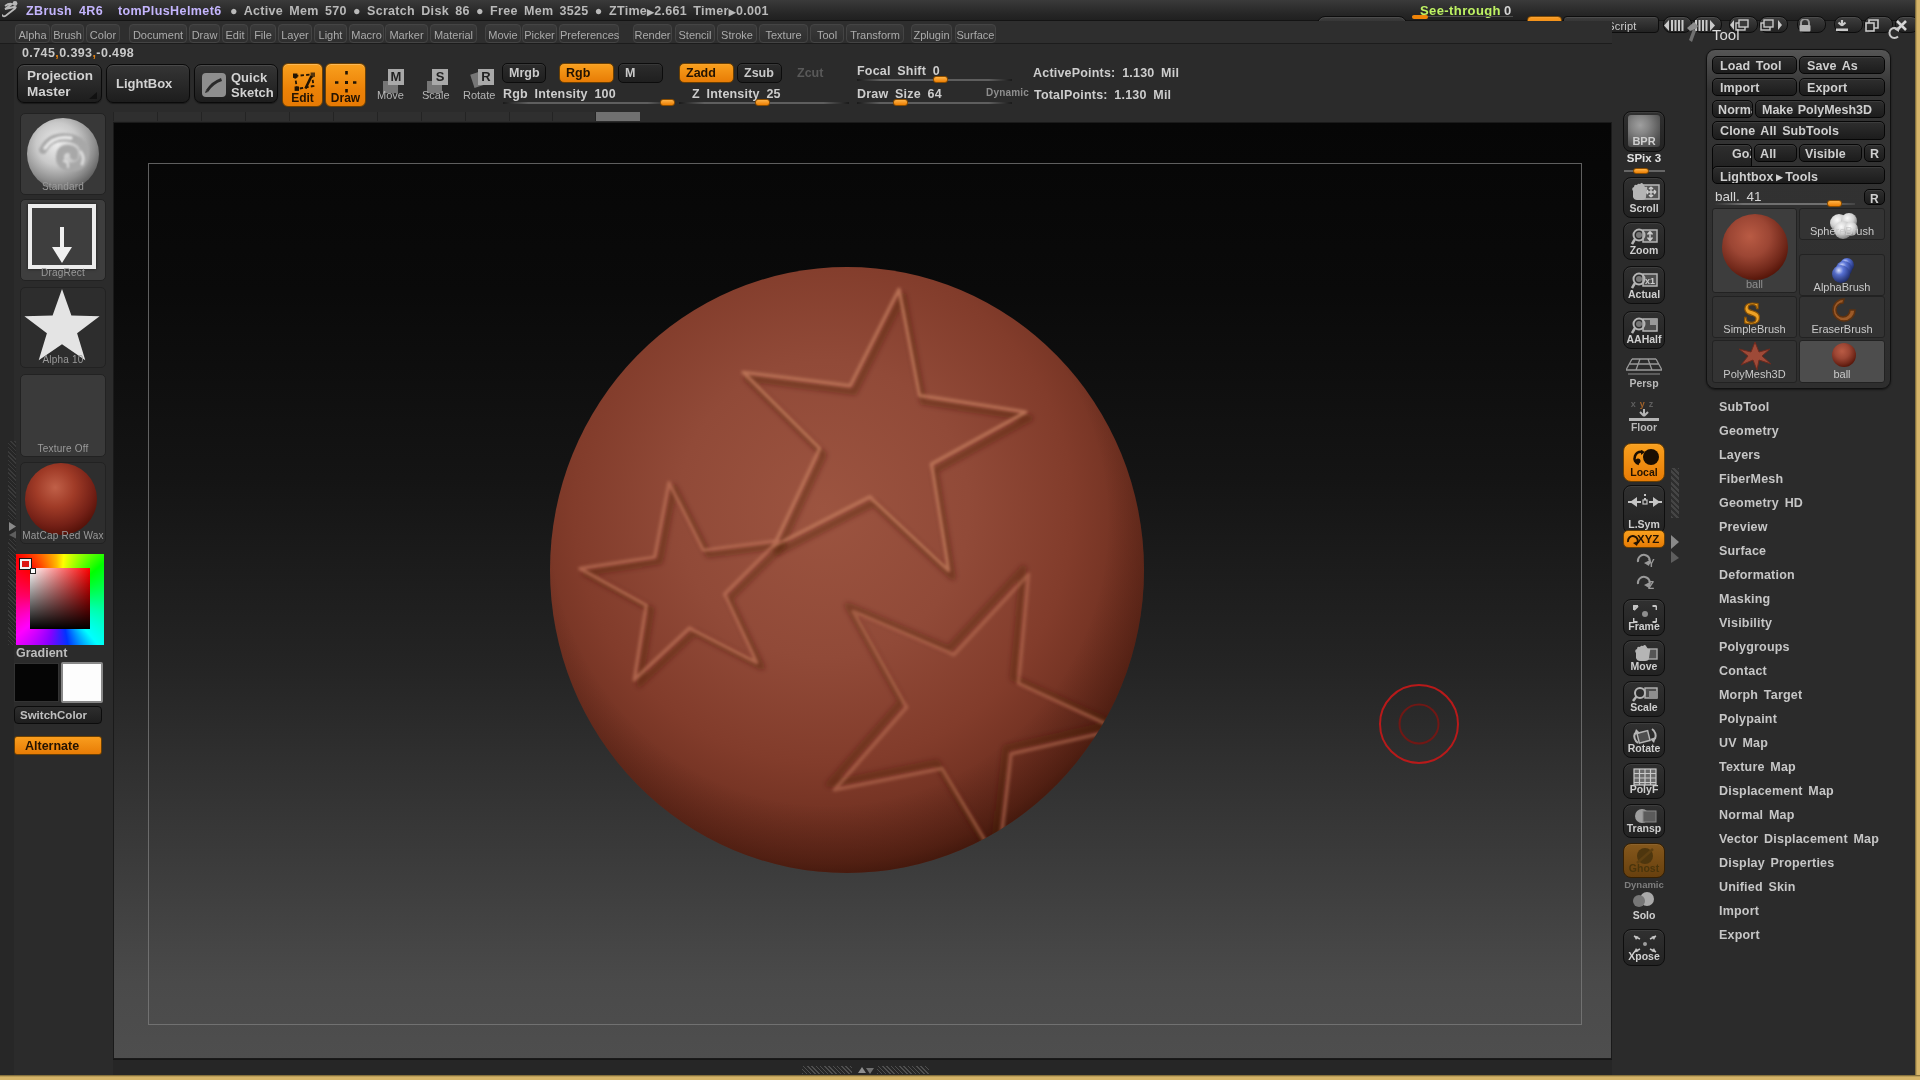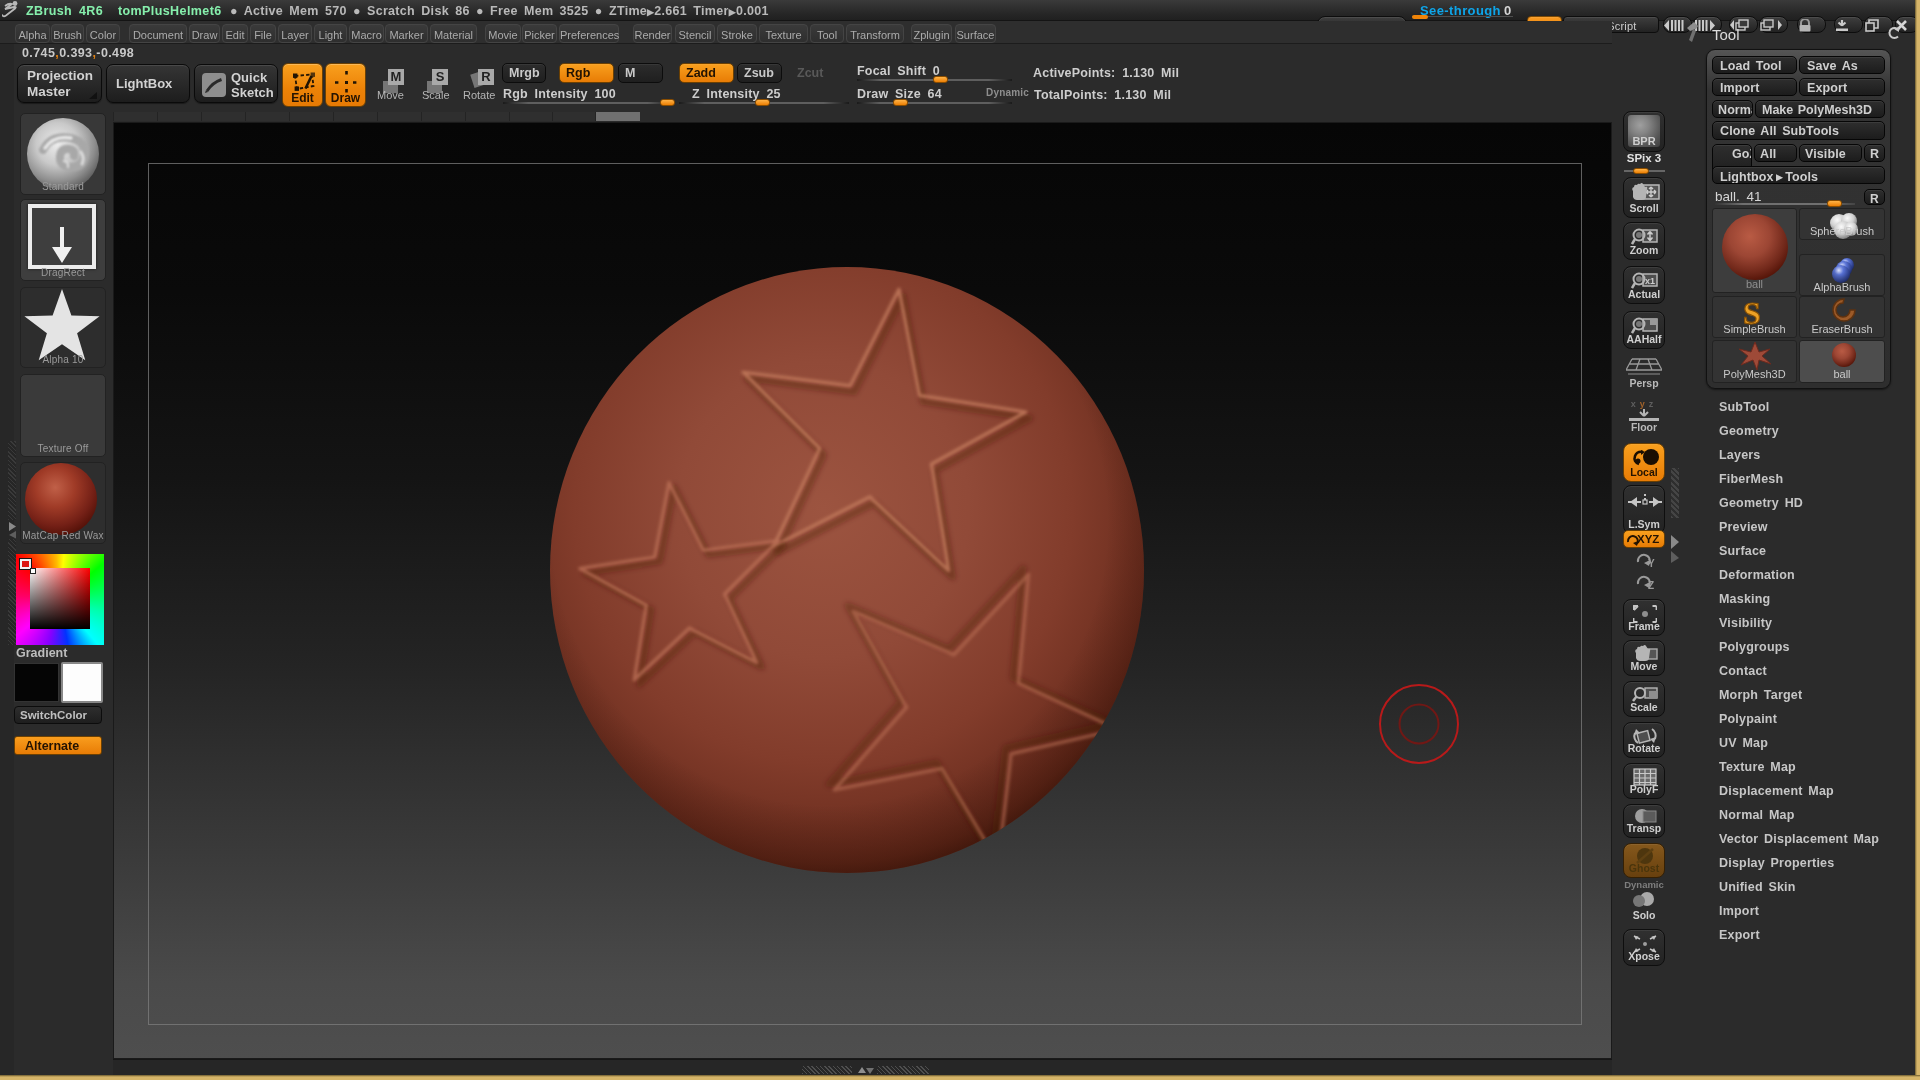--- a/index.html
+++ b/index.html
@@ -5,21 +5,21 @@
   * { margin:0; padding:0; box-sizing:border-box; }
   html,body { width:1920px; height:1080px; overflow:hidden; background:#2b2b2b;
     font-family:"Liberation Sans", sans-serif; }
   .abs { position:absolute; }
   #stage { position:relative; width:1920px; height:1080px; background:#2b2b2b; }
 
   
   #titlebar { left:0; top:0; width:1920px; height:21px;
     background:linear-gradient(#3a3a3a,#262626 70%,#202020);
     border-bottom:1px solid #141414; }
-  .ttext { position:absolute; top:4px; font-weight:bold; font-size:13px; color:#86efac;
+  .ttext { position:absolute; top:4px; font-weight:bold; font-size:13px; color:#c4b5fd;
     letter-spacing:0.4px; word-spacing:3px; white-space:nowrap; }
   .tbtn { position:absolute; top:16px; height:17px; border-radius:8px;
     background:linear-gradient(#3e3e3e,#222); border:1px solid #0d0d0d;
     color:#ccc; font-weight:normal; font-size:12.5px; text-align:left;
     box-shadow:inset 0 1px 0 rgba(255,255,255,0.08); }
   .tbtn.orange { background:linear-gradient(#f99b22,#e87c05); color:#1d1205; border-color:#7c4a05;}
 
   
   #menubar { left:0; top:21px; width:1612px; height:23px; background:#2e2e2e;
     border-bottom:1px solid #1c1c1c; }
@@ -101,21 +101,21 @@
 
   <div class="abs" id="titlebar"></div>
   <svg class="abs" style="left:2px;top:0px" width="22" height="21" viewBox="0 0 22 21">
     <circle cx="13" cy="3.5" r="2.4" fill="#b9b9b9"></circle>
     <path d="M3 6 q4 -3 7 -2 l-7 5 l9 -2 q3 -0.5 1 1.5 l-9 7 q-3 2 -4 -1" fill="none" stroke="#b9b9b9" stroke-width="1.8"></path>
   </svg>
   <div class="ttext" style="left:26px;font-size:12.5px">ZBrush 4R6</div>
   <div class="ttext" style="left:118px;font-size:12.5px">tomPlusHelmet6</div>
   <div class="ttext" style="left:230px;color:#b9b9b9;font-size:12.5px;word-spacing:2.5px;letter-spacing:0.3px">● Active Mem 570 ● Scratch Disk 86 ● Free Mem 3525 ● ZTime<span style="font-size:9px">▶</span>2.661 Timer<span style="font-size:9px">▶</span>0.001</div>
   <div class="tbtn" style="left:1317px;width:90px;padding-top:2px">QuickSave</div>
-  <div class="ttext" style="left:1420px;top:3px;color:#0ea5e9">See-through</div>
+  <div class="ttext" style="left:1420px;top:3px;color:#bef264">See-through</div>
   <div class="ttext" style="left:1504px;top:3px;color:#d5d5d5">0</div>
   <div class="abs" style="left:1412px;top:16px;width:101px;height:1px;background:#4e4e4e"></div>
   <div class="abs" style="left:1412px;top:15px;width:16px;height:4px;background:#ef8408;border-radius:2px"></div>
   <div class="tbtn orange" style="left:1527px;width:35px;padding-top:4px;border-radius:4px;font-size:10.5px;letter-spacing:0;overflow:hidden">Menus</div>
   <div class="tbtn" style="left:1563px;width:96px;padding-top:3px;border-radius:4px;font-size:11px;letter-spacing:0.2px">DefaultZScript</div>
   <div class="tbtn" style="left:1663px;width:29px">
     <svg width="21" height="11" viewBox="0 0 21 11" style="margin-top:3px">
         <path d="M5 0 L0 5.5 L5 11 Z" fill="#c9c9c9"></path>
         <path d="M7 0 h2 v11 h-2 Z M10.5 0 h2 v11 h-2 Z M14 0 h2 v11 h-2 Z M17.5 0 h2 v11 h-2 Z" fill="#c9c9c9"></path>
       </svg></div>

